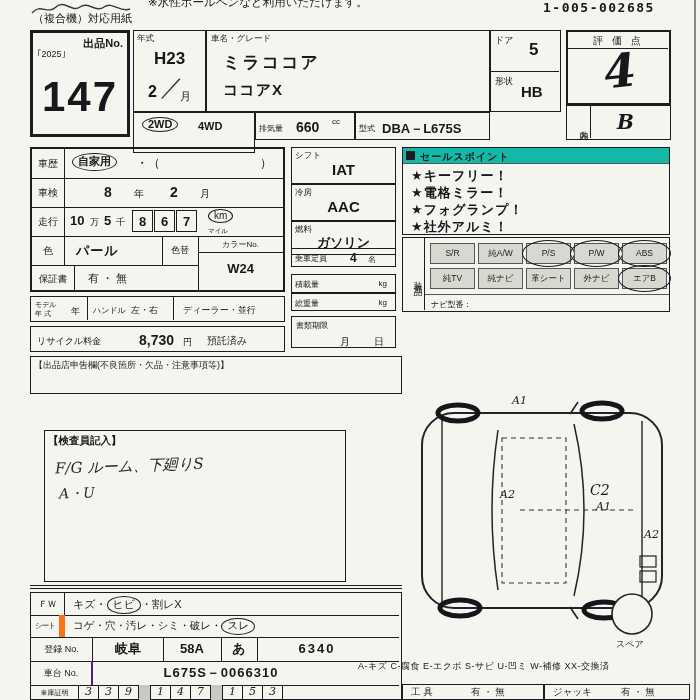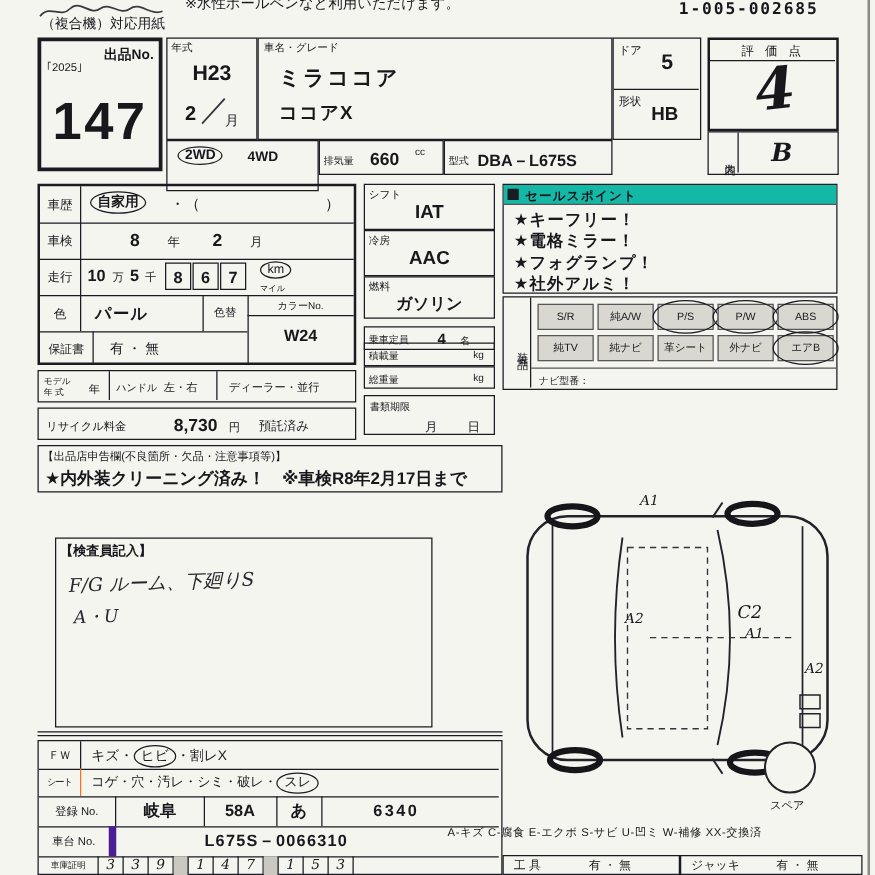--- a/index.html
+++ b/index.html
@@ -159,21 +159,21 @@
     <div class="abs b ctr" style="left:0;right:0;top:13px;font-size:15px">IAT</div>
   </div>
   <div class="bx" style="left:291px;top:184px;width:105px;height:37px">
     <span class="abs lab" style="left:3px;top:2px">冷房</span>
     <div class="abs b ctr" style="left:0;right:0;top:13px;font-size:15px">AAC</div>
   </div>
   <div class="bx" style="left:291px;top:221px;width:105px;height:34px">
     <span class="abs lab" style="left:3px;top:2px">燃料</span>
     <div class="abs b ctr" style="left:0;right:0;top:12px;font-size:13px">ガソリン</div>
   </div>
-  <div class="bx" style="left:291px;top:261px;width:105px;height:19px">
+  <div class="bx" style="left:291px;top:248px;width:105px;height:19px">
     <span class="abs" style="left:3px;top:4px;font-size:8px">乗車定員</span>
     <span class="abs b" style="left:58px;top:2px;font-size:12px">4</span>
     <span class="abs" style="left:76px;top:5px;font-size:8px">名</span>
   </div>
   <div class="bx" style="left:291px;top:274px;width:105px;height:19px">
     <span class="abs" style="left:3px;top:4px;font-size:8px">積載量</span>
     <span class="abs" style="right:8px;top:4px;font-size:8px">kg</span>
   </div>
   <div class="bx" style="left:291px;top:293px;width:105px;height:18px">
     <span class="abs" style="left:3px;top:4px;font-size:8px">総重量</span>
@@ -213,56 +213,55 @@
     <span class="eq" style="left:219px;top:30px">エアB</span>
     <i class="el abs" style="left:215px;top:27px;width:53px;height:27px"></i>
     <div class="abs" style="left:22px;right:0;top:56px;border-top:1px solid #55555a;height:16px">
       <span class="abs" style="left:6px;top:4px;font-size:8px">ナビ型番：</span>
     </div>
   </div>
 
 
   <div class="bx" style="left:30px;top:356px;width:372px;height:38px">
     <div class="abs" style="left:3px;top:2px;font-size:9px">【出品店申告欄(不良箇所・欠品・注意事項等)】</div>
-    <div class="abs b" style="left:5px;top:17px;font-size:13.5px">★内外装クリーニング済み！　※車検R8年2月17日まで</div>
   </div>
 
   <div class="bx" style="left:44px;top:430px;width:302px;height:152px">
     <div class="abs b" style="left:3px;top:3px;font-size:10.5px">【検査員記入】</div>
     <div class="abs hw" style="left:10px;top:26px;font-size:15px;transform:rotate(-2deg);color:#26262c">F/G ルーム、下廻りS</div>
     <div class="abs hw" style="left:14px;top:54px;font-size:14px;transform:rotate(-2deg);color:#26262c">A・U</div>
   </div>
 
   <div class="abs" style="left:30px;top:585px;width:372px;height:4px;border-top:1.2px solid #1b1b22;border-bottom:1.2px solid #1b1b22"></div>
 
   <div class="bx" style="left:30px;top:592px;width:372px;height:108px">
 
     <div class="abs ctr" style="left:0;top:0;width:34px;height:22px;border-right:1px solid #1b1b22;font-size:9px;line-height:22px">ＦＷ</div>
     <div class="abs" style="left:42px;top:3px;font-size:11px">
       <span>キズ・</span><span class="hc">ヒビ</span><span>・割レX</span>
     </div>
     <div class="hl" style="left:0;top:22px;width:368px"></div>
 
-    <div class="abs ctr" style="left:0;top:22px;width:34px;height:22px;border-right:1px solid #f97316;font-size:7.5px;line-height:22px;letter-spacing:-1px">シート</div>
+    <div class="abs ctr" style="left:0;top:22px;width:34px;height:22px;border-right:6px solid #f97316;font-size:7.5px;line-height:22px;letter-spacing:-1px">シート</div>
     <div class="abs" style="left:42px;top:25px;font-size:10.5px">
       <span>コゲ・穴・汚レ・シミ・破レ・</span><span class="hc">スレ</span>
     </div>
     <div class="hl" style="left:0;top:44px;width:368px"></div>
 
     <div class="abs ctr" style="left:0;top:44px;width:62px;height:24px;border-right:1px solid #1b1b22;font-size:9px;line-height:24px">登録 No.</div>
     <div class="abs ctr b" style="left:62px;top:44px;width:70px;font-size:13px;line-height:24px">岐阜</div>
     <div class="vl" style="left:132px;top:44px;height:24px"></div>
     <div class="abs ctr b" style="left:132px;top:44px;width:58px;font-size:13px;line-height:24px">58A</div>
     <div class="vl" style="left:190px;top:44px;height:24px"></div>
     <div class="abs ctr b" style="left:190px;top:44px;width:36px;font-size:13px;line-height:24px">あ</div>
     <div class="vl" style="left:226px;top:44px;height:24px"></div>
     <div class="abs ctr b" style="left:226px;top:44px;width:120px;font-size:13px;line-height:24px;letter-spacing:2px">6340</div>
     <div class="hl" style="left:0;top:68px;width:368px"></div>
 
-    <div class="abs ctr" style="left:0;top:68px;width:62px;height:24px;border-right:6px solid #4c1d95;font-size:9px;line-height:24px">車台 No.</div>
+    <div class="abs ctr" style="left:0;top:68px;width:62px;height:24px;border-right:2px solid #4c1d95;font-size:9px;line-height:24px">車台 No.</div>
     <div class="abs ctr b" style="left:80px;top:68px;width:220px;font-size:13px;line-height:24px;letter-spacing:1px">L675S－0066310</div>
     <div class="hl" style="left:0;top:92px;width:368px"></div>
 
     <div class="abs ctr" style="left:0;top:92px;width:48px;height:16px;border-right:1px solid #1b1b22;font-size:7px;line-height:15px">車庫証明</div>
     <span class="gcell hw" style="left:48px;top:92px;width:20px">3</span>
     <span class="gcell hw" style="left:68px;top:92px;width:20px">3</span>
     <span class="gcell hw" style="left:88px;top:92px;width:20px">9</span>
     <span class="gcell gray" style="left:108px;top:92px;width:12px"></span>
     <span class="gcell hw" style="left:120px;top:92px;width:20px">1</span>
     <span class="gcell hw" style="left:140px;top:92px;width:20px">4</span>

